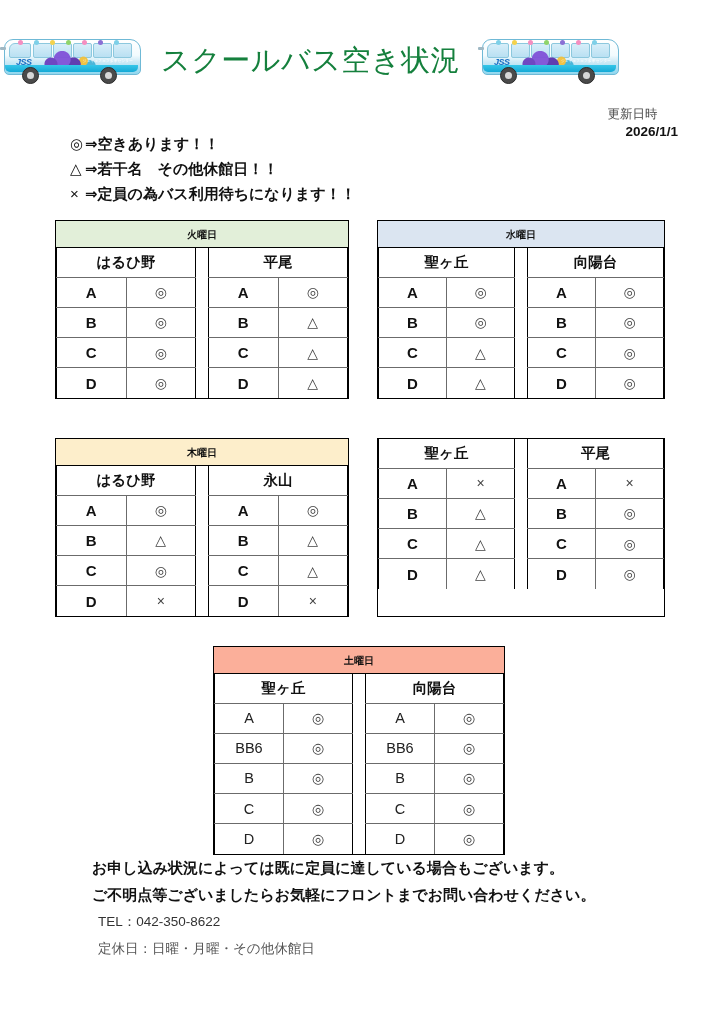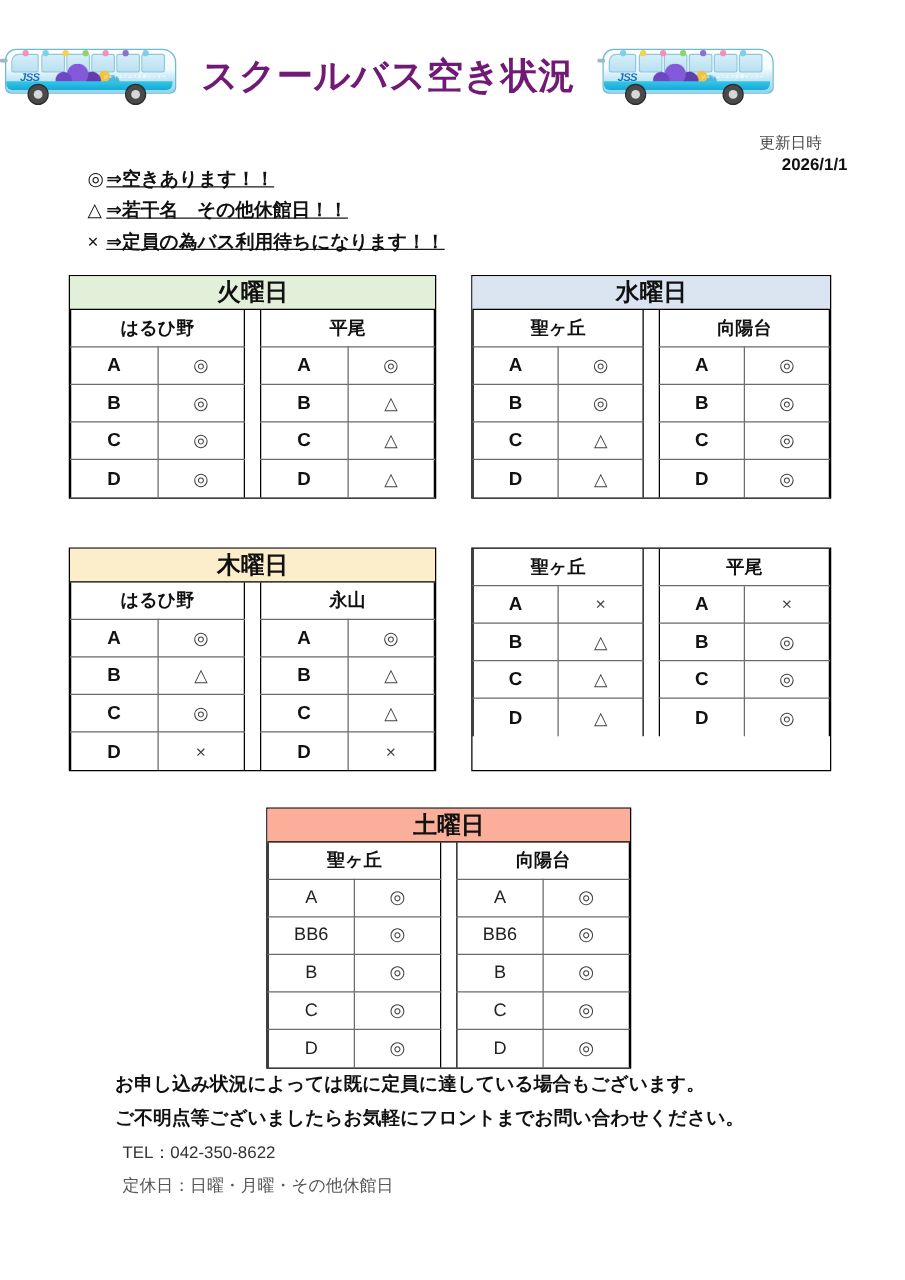--- a/index.html
+++ b/index.html
@@ -29,24 +29,24 @@
     top: 30px;
     width: 724px;
     height: 62px;
     display: flex;
     align-items: center;
     justify-content: flex-start;
     gap: 18px;
   }
   .title {
     font-size: 29px;
-    font-weight: bold;
+    font-weight: normal;
     letter-spacing: 0.5px;
     white-space: nowrap;
-    color: #701a75;
+    color: #15803d;
   }
 
   
   .bus {
     position: relative;
     width: 143px;
     height: 52px;
     flex: 0 0 auto;
   }
   .bus-body {
@@ -159,21 +159,20 @@
     display: block;
     padding-left: 18px;
   }
 
   
   .legend {
     position: absolute;
     left: 70px;
     top: 131px;
     width: 520px;
-    text-decoration: underline;
   }
   .legend-line {
     font-size: 15px;
     font-weight: bold;
     line-height: 25px;
     white-space: nowrap;
     color: #111;
   }
   .legend-sym {
     display: inline-block;
@@ -185,21 +184,21 @@
   .day-block {
     position: absolute;
     border: 1.6px solid #000;
     background: #fff;
     box-sizing: border-box;
   }
   .day-title {
     height: 27px;
     line-height: 27px;
     text-align: center;
-    font-size: 19px;
+    font-size: 10px;
     font-weight: bold;
     color: #111;
     border-bottom: 1.6px solid #000;
     box-sizing: border-box;
   }
   .day-body {
     display: flex;
     box-sizing: border-box;
     height: calc(100% - 27px);
   }

